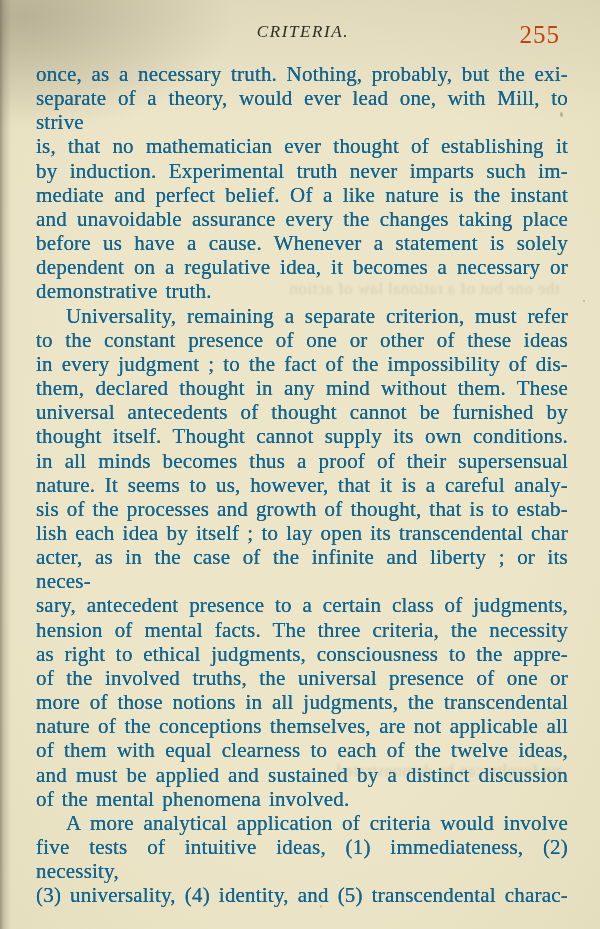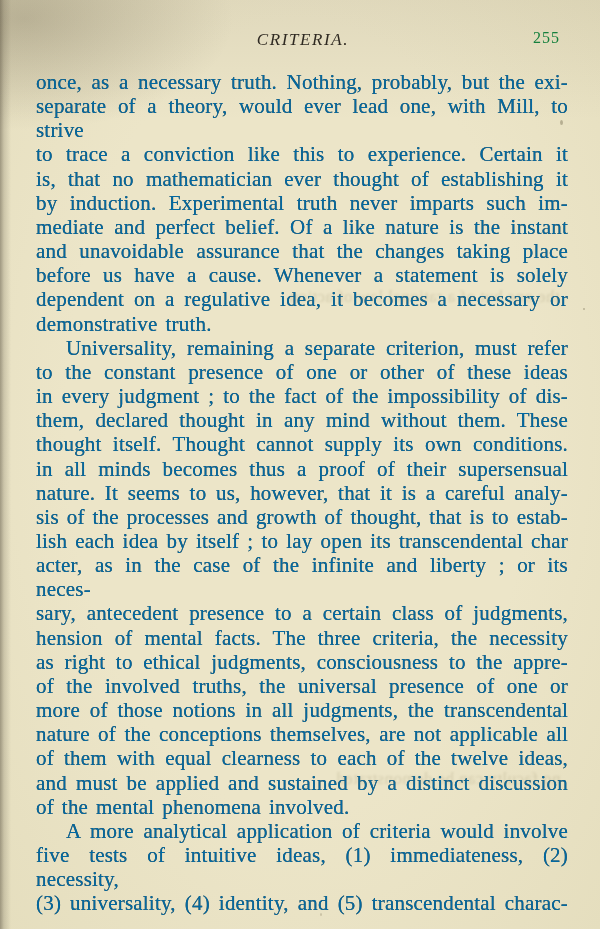--- a/index.html
+++ b/index.html
@@ -9,38 +9,38 @@
     overflow: hidden;
     font-family: "Liberation Serif", serif;
     background:
       radial-gradient(ellipse 300px 160px at 4% 2%, rgba(90,80,60,.28), rgba(90,80,60,0) 70%),
       linear-gradient(to right, rgba(85,78,62,.50) 0px, rgba(85,78,62,.20) 4px, rgba(85,78,62,0) 11px),
       linear-gradient(to bottom, rgba(120,110,85,.10), rgba(120,110,85,0) 120px),
       radial-gradient(ellipse at 50% 45%, #ece5c8 55%, #e5debe 100%),
       #e9e2c3;
   }
   .page {
-    position: absolute; inset: 0; margin-top: 8px;
+    position: absolute; inset: 0;
   }
   .header {
     position: absolute; top: 22px; left: 38px; right: 32px; height: 24px;
   }
   .running-title {
     position: absolute; left: 0; right: 0;
     text-align: center;
     font-style: italic;
     font-size: 17px;
     letter-spacing: 1.6px;
     color: #2f2a22;
   }
   .page-number {
     position: absolute; right: 8px; top: -1px;
-    font-size: 16px;
+    font-size: 25px;
     letter-spacing: 1px;
-    color: #15803d;
+    color: #c2410c;
   }
   .text-block {
     position: absolute; top: 62px; left: 36px; right: 32px;
     color: #0369a1;
     font-size: 21px;
     text-shadow: 0 0 0.45px rgba(45,40,32,.85);
   }
   .paragraph { margin: 0; }
   .line {
     line-height: 24.15px;
@@ -74,34 +74,34 @@
 
   <div class="header">
     <div class="running-title">CRITERIA.</div>
     <div class="page-number">255</div>
   </div>
 
   <div class="text-block">
       <div class="paragraph">
         <div class="line">once, as a necessary truth.  Nothing, probably, but the exi-</div>
         <div class="line">separate of a theory, would ever lead one, with Mill, to strive</div>
-        <div class="line">to trace a conviction like this to experience.  Certain it</div>
         <div class="line">is, that no mathematician ever thought of establishing it</div>
         <div class="line">by induction.  Experimental truth never imparts such im-</div>
         <div class="line">mediate and perfect belief.  Of a like nature is the instant</div>
-        <div class="line">and unavoidable assurance that the changes taking place</div>
+        <div class="line">and unavoidable assurance every the changes taking place</div>
         <div class="line">before us have a cause.  Whenever a statement is solely</div>
         <div class="line">dependent on a regulative idea, it becomes a necessary or</div>
         <div class="line flush-left">demonstrative truth.</div>
       </div>
       <div class="paragraph">
         <div class="line indent">Universality, remaining a separate criterion, must refer</div>
         <div class="line">to the constant presence of one or other of these ideas</div>
         <div class="line">in every judgment ; to the fact of the impossibility of dis-</div>
         <div class="line">them, declared thought in any mind without them.  These</div>
+        <div class="line">universal antecedents of thought cannot be furnished by</div>
         <div class="line">thought itself.  Thought cannot supply its own conditions.</div>
         <div class="line">in all minds becomes thus a proof of their supersensual</div>
         <div class="line">nature.  It seems to us, however, that it is a careful analy-</div>
         <div class="line">sis of the processes and growth of thought, that is to estab-</div>
         <div class="line">lish each idea by itself ; to lay open its transcendental char</div>
         <div class="line">acter, as in the case of the infinite and liberty ; or its neces-</div>
         <div class="line">sary, antecedent presence to a certain class of judgments,</div>
         <div class="line">hension of mental facts.  The three criteria, the necessity</div>
         <div class="line">as right to ethical judgments, consciousness to the appre-</div>
         <div class="line">of the involved truths, the universal presence of one or</div>

